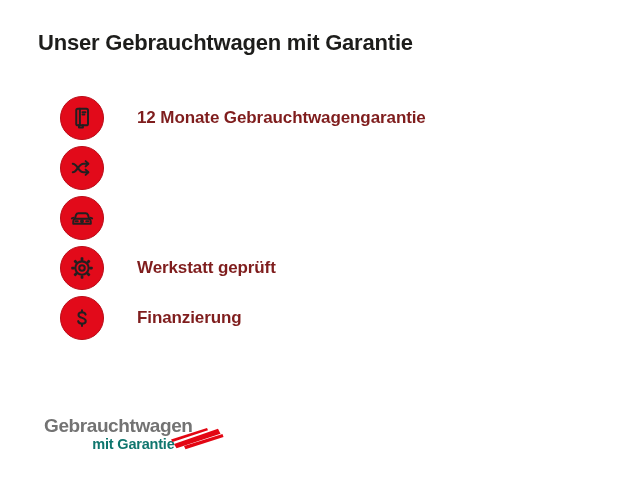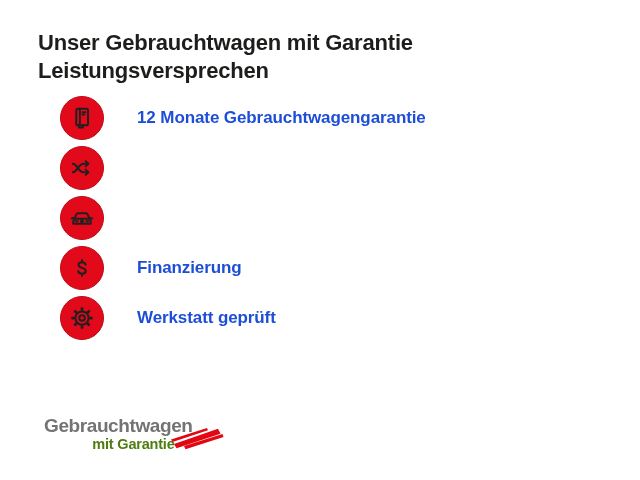--- a/index.html
+++ b/index.html
@@ -12,35 +12,34 @@
     font-size:22px;line-height:28px;font-weight:bold;letter-spacing:-0.2px;color:#1d1d1b;
   }
   .benefits{position:absolute;left:60px;top:96px;}
   .benefit-row{display:flex;align-items:center;height:44px;margin-bottom:6px;}
   .icon-circle{
     width:44px;height:44px;border-radius:50%;
     background:#e20a1a;border:1.5px solid #bb0a16;box-sizing:border-box;
     display:flex;align-items:center;justify-content:center;flex:0 0 44px;
   }
   .icon-circle svg{width:30px;height:30px;display:block;}
-  .benefit-label{margin-left:33px;font-size:17px;font-weight:bold;color:#1d4ed8;letter-spacing:-0.1px;}
+  .benefit-label{margin-left:33px;font-size:17px;font-weight:bold;color:#7f1d1d;letter-spacing:-0.1px;}
   .footer-logo{position:absolute;left:44px;top:416px;display:inline-block;}
   .footer-line1{font-size:19px;font-weight:bold;line-height:1.05;letter-spacing:-0.4px;color:#737373;}
-  .footer-line2{font-size:14.5px;font-weight:bold;letter-spacing:-0.2px;color:#4d7c0f;
+  .footer-line2{font-size:14.5px;font-weight:bold;letter-spacing:-0.2px;color:#0f766e;
     text-align:right;box-sizing:border-box;width:100%;padding-right:18px;margin-top:0px;}
   .swoosh{position:absolute;left:170px;top:423px;width:56px;height:27px;}
 </style>
 </head>
 <body>
 
 <div class="canvas">
 
   <div class="title">
     <span>Unser Gebrauchtwagen mit Garantie</span><br>
-    <span>Leistungsversprechen</span>
   </div>
 
   <div class="benefits">
 
     <div class="benefit-row">
       <span class="icon-circle">
         <svg viewBox="0 0 24 24" fill="none" stroke="#231f20" stroke-width="1.6" stroke-linecap="round" stroke-linejoin="round">
           <rect x="7.4" y="4.6" width="9.4" height="13.2" rx="1.3"></rect>
           <line x1="10.3" y1="4.6" x2="10.3" y2="17.8"></line>
           <line x1="12.4" y1="7.4" x2="14.7" y2="7.4"></line>
@@ -71,47 +70,47 @@
           <path d="M15.4 14.6h1.7"></path>
           <circle cx="12" cy="14.6" r=".8"></circle>
           <path d="M5 11.9l-1.1.4"></path>
           <path d="M19 11.9l1.1.4"></path>
         </svg>
       </span>
     </div>
 
     <div class="benefit-row">
       <span class="icon-circle">
-        <svg viewBox="0 0 24 24" fill="none" stroke="#231f20" stroke-width="1.6" stroke-linecap="round" stroke-linejoin="round">
-          <path d="M14.9 9.3c-.35-1.2-1.45-1.9-2.9-1.9-1.6 0-2.8.85-2.8 2.1 0 3.1 5.8 1.65 5.8 4.8 0 1.35-1.25 2.2-3 2.2-1.6 0-2.75-.75-3.1-2"></path>
-          <line x1="12" y1="5.7" x2="12" y2="7.4"></line>
-          <line x1="12" y1="16.5" x2="12" y2="18.3"></line>
-        </svg>
-      </span>
-      <span class="benefit-label">Finanzierung</span>
-    </div>
-
-    <div class="benefit-row">
-      <span class="icon-circle">
         <svg viewBox="0 0 24 24" fill="none" stroke="#231f20" stroke-width="1.6">
           <circle cx="12" cy="12" r="5.3"></circle>
           <circle cx="12" cy="12" r="2.2"></circle>
           <g fill="#231f20" stroke="none">
             <rect x="10.9" y="3.4" width="2.2" height="2.9" rx="0.6"></rect>
             <rect x="10.9" y="3.4" width="2.2" height="2.9" rx="0.6" transform="rotate(45 12 12)"></rect>
             <rect x="10.9" y="3.4" width="2.2" height="2.9" rx="0.6" transform="rotate(90 12 12)"></rect>
             <rect x="10.9" y="3.4" width="2.2" height="2.9" rx="0.6" transform="rotate(135 12 12)"></rect>
             <rect x="10.9" y="3.4" width="2.2" height="2.9" rx="0.6" transform="rotate(180 12 12)"></rect>
             <rect x="10.9" y="3.4" width="2.2" height="2.9" rx="0.6" transform="rotate(225 12 12)"></rect>
             <rect x="10.9" y="3.4" width="2.2" height="2.9" rx="0.6" transform="rotate(270 12 12)"></rect>
             <rect x="10.9" y="3.4" width="2.2" height="2.9" rx="0.6" transform="rotate(315 12 12)"></rect>
           </g>
         </svg>
       </span>
       <span class="benefit-label">Werkstatt geprüft</span>
+    </div>
+
+    <div class="benefit-row">
+      <span class="icon-circle">
+        <svg viewBox="0 0 24 24" fill="none" stroke="#231f20" stroke-width="1.6" stroke-linecap="round" stroke-linejoin="round">
+          <path d="M14.9 9.3c-.35-1.2-1.45-1.9-2.9-1.9-1.6 0-2.8.85-2.8 2.1 0 3.1 5.8 1.65 5.8 4.8 0 1.35-1.25 2.2-3 2.2-1.6 0-2.75-.75-3.1-2"></path>
+          <line x1="12" y1="5.7" x2="12" y2="7.4"></line>
+          <line x1="12" y1="16.5" x2="12" y2="18.3"></line>
+        </svg>
+      </span>
+      <span class="benefit-label">Finanzierung</span>
     </div>
 
 
   </div>
 
   <div class="footer-logo">
     <div class="footer-line1">Gebrauchtwagen</div>
     <div class="footer-line2">mit Garantie</div>
   </div>
 

